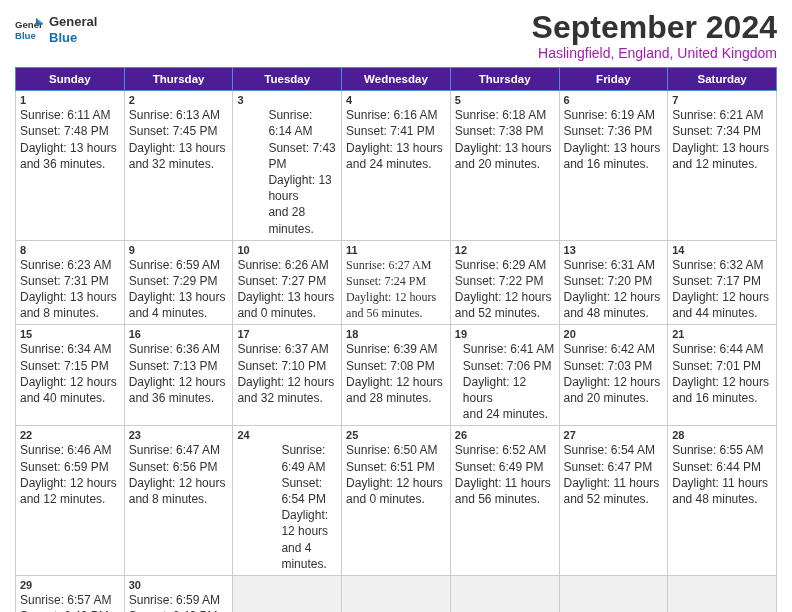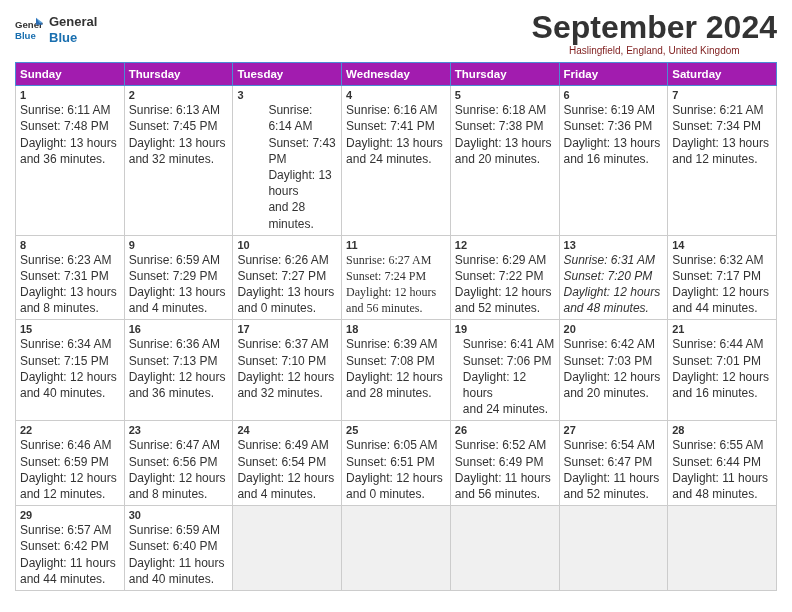--- a/index.html
+++ b/index.html
@@ -25,45 +25,45 @@
       display: flex;
       align-items: center;
       gap: 4px;
       margin-top: 4px;
     }
     .logo-icon {
       width: 28px;
       height: 28px;
     }
     .title-block {
-      text-align: center;
+      text-align: right;
     }
     .month-title {
       font-size: 32px;
       font-weight: bold;
       color: #333;
       line-height: 1.1;
     }
     .location {
-      font-size: 10px;
-      color: #7f1d1d;
+      font-size: 14px;
+      color: #a21caf;
     }
     .calendar {
       width: 100%;
       border-collapse: collapse;
       table-layout: fixed;
     }
     .calendar th {
-      background: #a21caf;
+      background: #4c1d95;
       color: #fff;
       font-size: 11.5px;
       font-weight: bold;
       padding: 5px 4px;
       border: 1px solid #4a8cd5;
-      text-align: left;
+      text-align: center;
     }
     .calendar td {
       border: 1px solid #ccc;
       vertical-align: top;
       padding: 3px 4px;
       height: 82px;
       font-size: 9.5px;
       color: #333;
       background: #fff;
     }
@@ -204,21 +204,21 @@
           </td>
           <td>
             <span class="day-num">12</span>
             <div class="day-info" style="white-space: pre-line;">Sunrise: 6:29 AM
 Sunset: 7:22 PM
 Daylight: 12 hours
 and 52 minutes.</div>
           </td>
           <td>
             <span class="day-num">13</span>
-            <div class="day-info" style="white-space: pre-line; font-style: italic;">Sunrise: 6:31 AM
+            <div class="day-info" style="white-space: pre-line;">Sunrise: 6:31 AM
 Sunset: 7:20 PM
 Daylight: 12 hours
 and 48 minutes.</div>
           </td>
           <td>
             <span class="day-num">14</span>
             <div class="day-info" style="white-space: pre-line;">Sunrise: 6:32 AM
 Sunset: 7:17 PM
 Daylight: 12 hours
 and 44 minutes.</div>
@@ -285,28 +285,28 @@
           </td>
           <td>
             <span class="day-num">23</span>
             <div class="day-info" style="white-space: pre-line;">Sunrise: 6:47 AM
 Sunset: 6:56 PM
 Daylight: 12 hours
 and 8 minutes.</div>
           </td>
           <td>
             <span class="day-num">24</span>
-            <div class="day-info" style="white-space: pre-line;">Sunrise: 6:49 AM
+            <div class="day-info" style="white-space: pre-line; margin-left: 44px;">Sunrise: 6:49 AM
 Sunset: 6:54 PM
 Daylight: 12 hours
 and 4 minutes.</div>
           </td>
           <td>
             <span class="day-num">25</span>
-            <div class="day-info" style="white-space: pre-line;">Sunrise: 6:05 AM
+            <div class="day-info" style="white-space: pre-line;">Sunrise: 6:50 AM
 Sunset: 6:51 PM
 Daylight: 12 hours
 and 0 minutes.</div>
           </td>
           <td>
             <span class="day-num">26</span>
             <div class="day-info" style="white-space: pre-line;">Sunrise: 6:52 AM
 Sunset: 6:49 PM
 Daylight: 11 hours
 and 56 minutes.</div>

